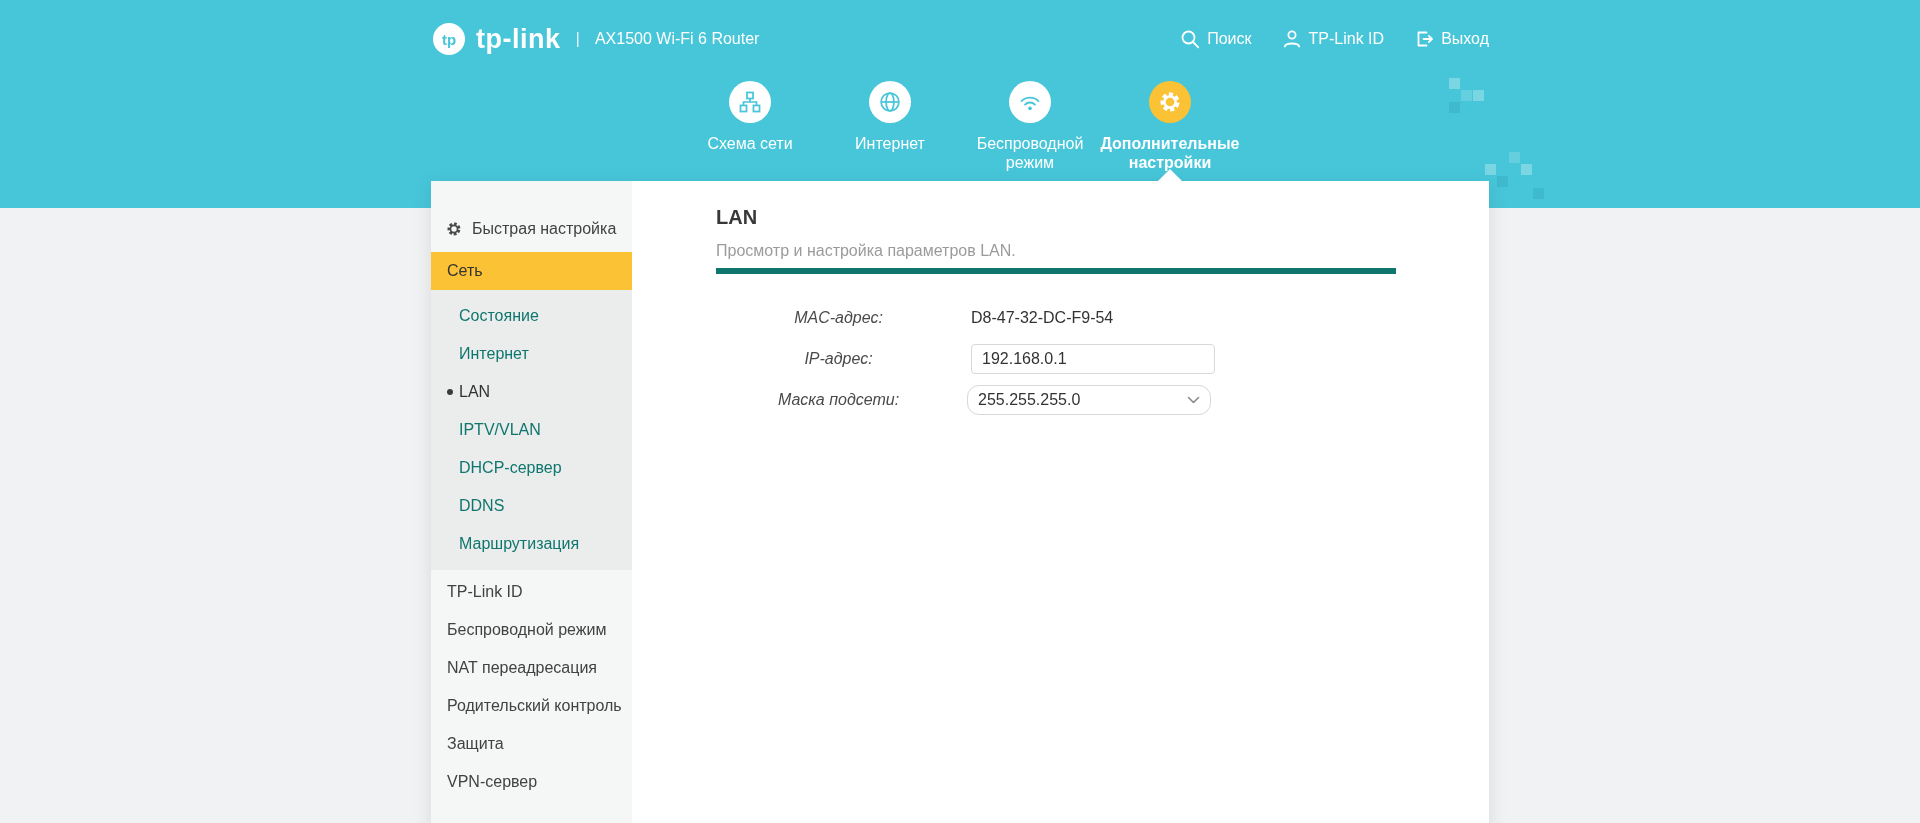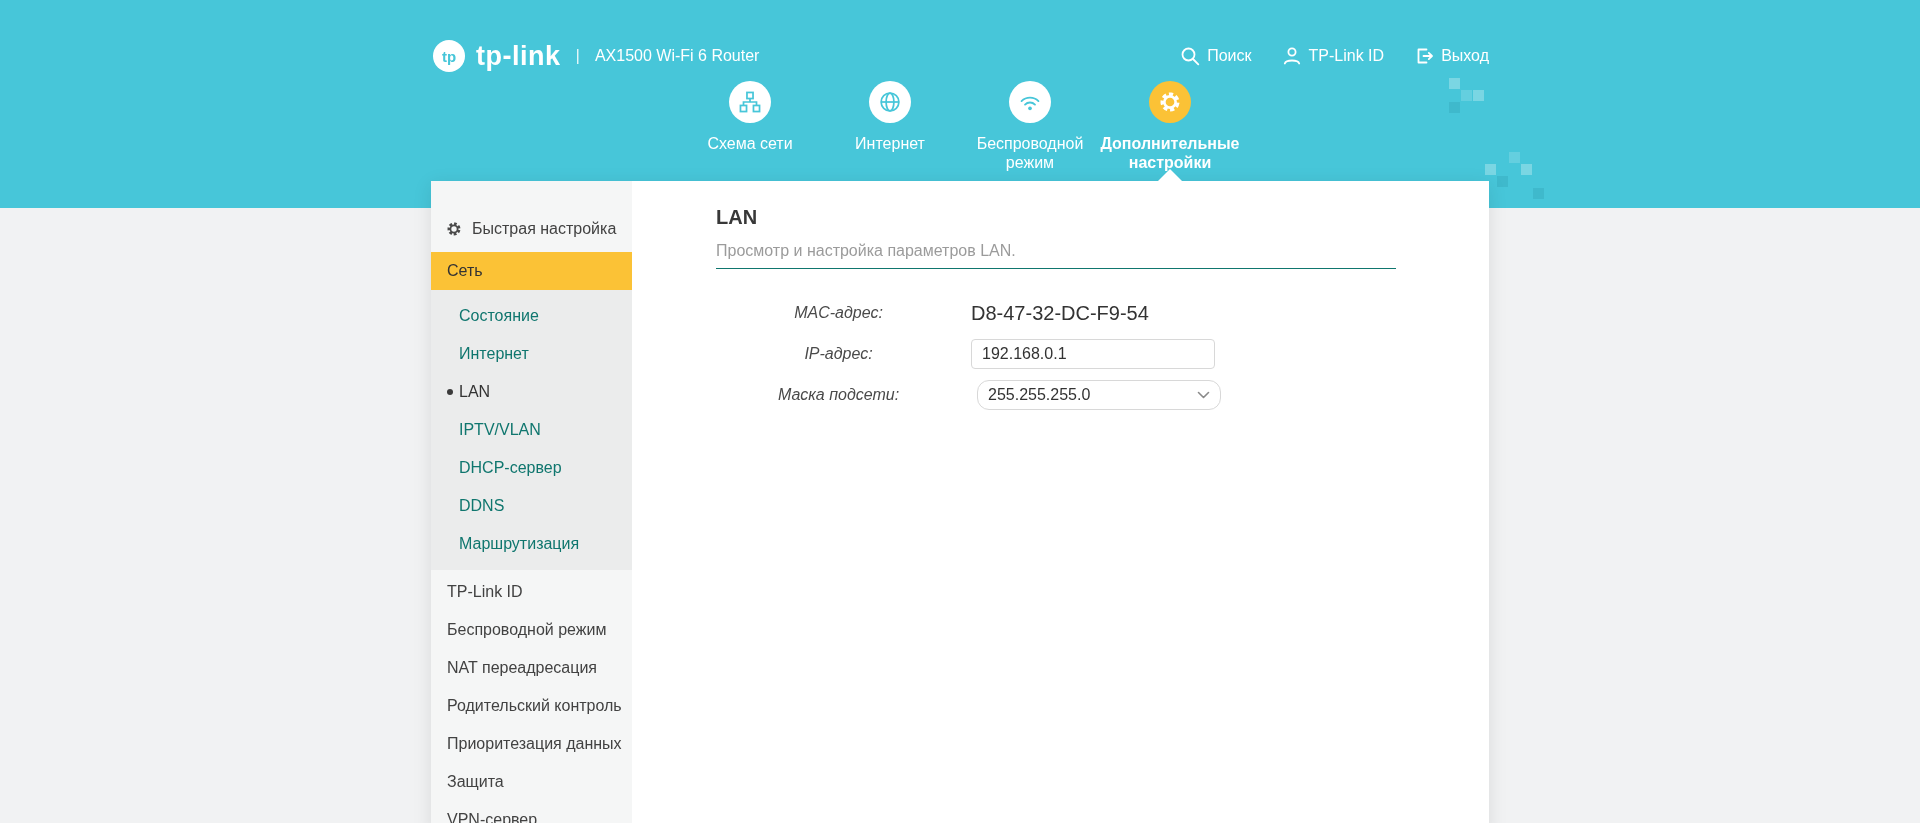--- a/index.html
+++ b/index.html
@@ -6,21 +6,21 @@
   html,body { width:1920px; height:823px; }
   body {
     position:relative; overflow:hidden;
     background:#F1F2F3;
     font-family:"Liberation Sans", sans-serif;
     color:#333;
   }
   
   .header { position:absolute; left:0; top:0; width:1920px; height:208px; background:#47C6D9; }
   .header-inner { width:1058px; margin:0 auto; position:relative; height:100%; }
-  .topbar { display:flex; align-items:center; padding-top:38px; color:#fff; }
+  .topbar { display:flex; align-items:center; padding-top:21px; color:#fff; }
   .brand { display:flex; align-items:center; gap:9px; }
   .wordmark { font-size:27px; font-weight:bold; letter-spacing:.5px; }
   .sep { margin:0 15px; font-size:17px; opacity:.85; }
   .product { font-size:16px; }
   .actions { margin-left:auto; display:flex; align-items:center; gap:30px; }
   .action { display:flex; align-items:center; gap:7px; font-size:16px; cursor:pointer; color:#fff; }
   .nav { position:absolute; top:81px; left:0; right:0; display:flex; justify-content:center; }
   .tab { width:140px; text-align:center; cursor:pointer; }
   .tab-circle { width:42px; height:42px; border-radius:50%; background:#fff; margin:0 auto;
                 display:flex; align-items:center; justify-content:center; }
@@ -41,29 +41,29 @@
   .submenu { background:#EBECEC; padding:7px 0; }
   .sub-item { height:38px; display:flex; align-items:center; padding-left:28px; color:#0f766e; cursor:pointer; position:relative; }
   .sub-item.active { color:#333; }
   .dot { position:absolute; left:16px; top:50%; margin-top:-3px; width:6px; height:6px; border-radius:50%; background:#3B3B3B; }
   .side-group { padding-top:3px; }
   .side-item { height:38px; display:flex; align-items:center; padding-left:16px; cursor:pointer; }
   
   .main { flex:1; background:#fff; display:flex; flex-direction:column; }
   .content { height:588px; padding:24px 0 0 84px; }
   .title { font-size:20px; line-height:24px; font-weight:bold; color:#383838; }
-  .subtitle-wrap { width:680px; border-bottom:1px solid #0f766e; padding:12px 0 8px 0; }
+  .subtitle-wrap { width:680px; border-bottom:6px solid #0f766e; padding:12px 0 8px 0; }
   .subtitle { font-size:16px; line-height:19px; color:#9B9B9B; }
   .form { margin-top:29px; }
   .row { display:flex; align-items:center; height:30px; margin-bottom:11px; }
   .row label { flex:0 0 245px; width:245px; text-align:center; font-size:16px; color:#4A4A4A;font-style:italic; }
-  .static-value { margin-left:10px; font-size:20px; color:#333; }
+  .static-value { margin-left:10px; font-size:16px; color:#333; }
   .text-input { margin-left:10px; width:244px; height:30px; border:1px solid #D8D8D8; border-radius:4px;
                 padding:0 10px; font-size:16px; color:#333; font-family:inherit; outline:none; background:#fff; }
-  .select { margin-left:16px; width:244px; height:30px; border:1px solid #D8D8D8; border-radius:12px;
+  .select { margin-left:6px; width:244px; height:30px; border:1px solid #D8D8D8; border-radius:12px;
             display:flex; align-items:center; justify-content:space-between; padding:4px 10px;
             font-size:16px; color:#333; cursor:pointer; background:#fff; }
   .footer { height:54px; border-top:1px solid #E8E8E8; display:flex; align-items:center;
             justify-content:flex-end; padding-right:56px; gap:42px; }
   .footer-item { display:flex; align-items:center; gap:9px; color:#B3B3B3; font-size:15px;
                  letter-spacing:1px; cursor:pointer; }
   svg { display:block; }
 </style>
 </head>
 <body>
@@ -190,21 +190,20 @@
       <div class="sub-item">DHCP-сервер</div>
       <div class="sub-item">DDNS</div>
       <div class="sub-item">Маршрутизация</div>
     </div>
 
     <div class="side-group">
       <div class="side-item">TP-Link ID</div>
       <div class="side-item">Беспроводной режим</div>
       <div class="side-item">NAT переадресация</div>
       <div class="side-item">Родительский контроль</div>
-      <div class="side-item">Приоритезация данных</div>
       <div class="side-item">Защита</div>
       <div class="side-item">VPN-сервер</div>
     </div>
   </aside>
 
   <main class="main">
     <div class="content">
       <h1 class="title">LAN</h1>
       <div class="subtitle-wrap">
         <span class="subtitle">Просмотр и настройка параметров LAN.</span>

